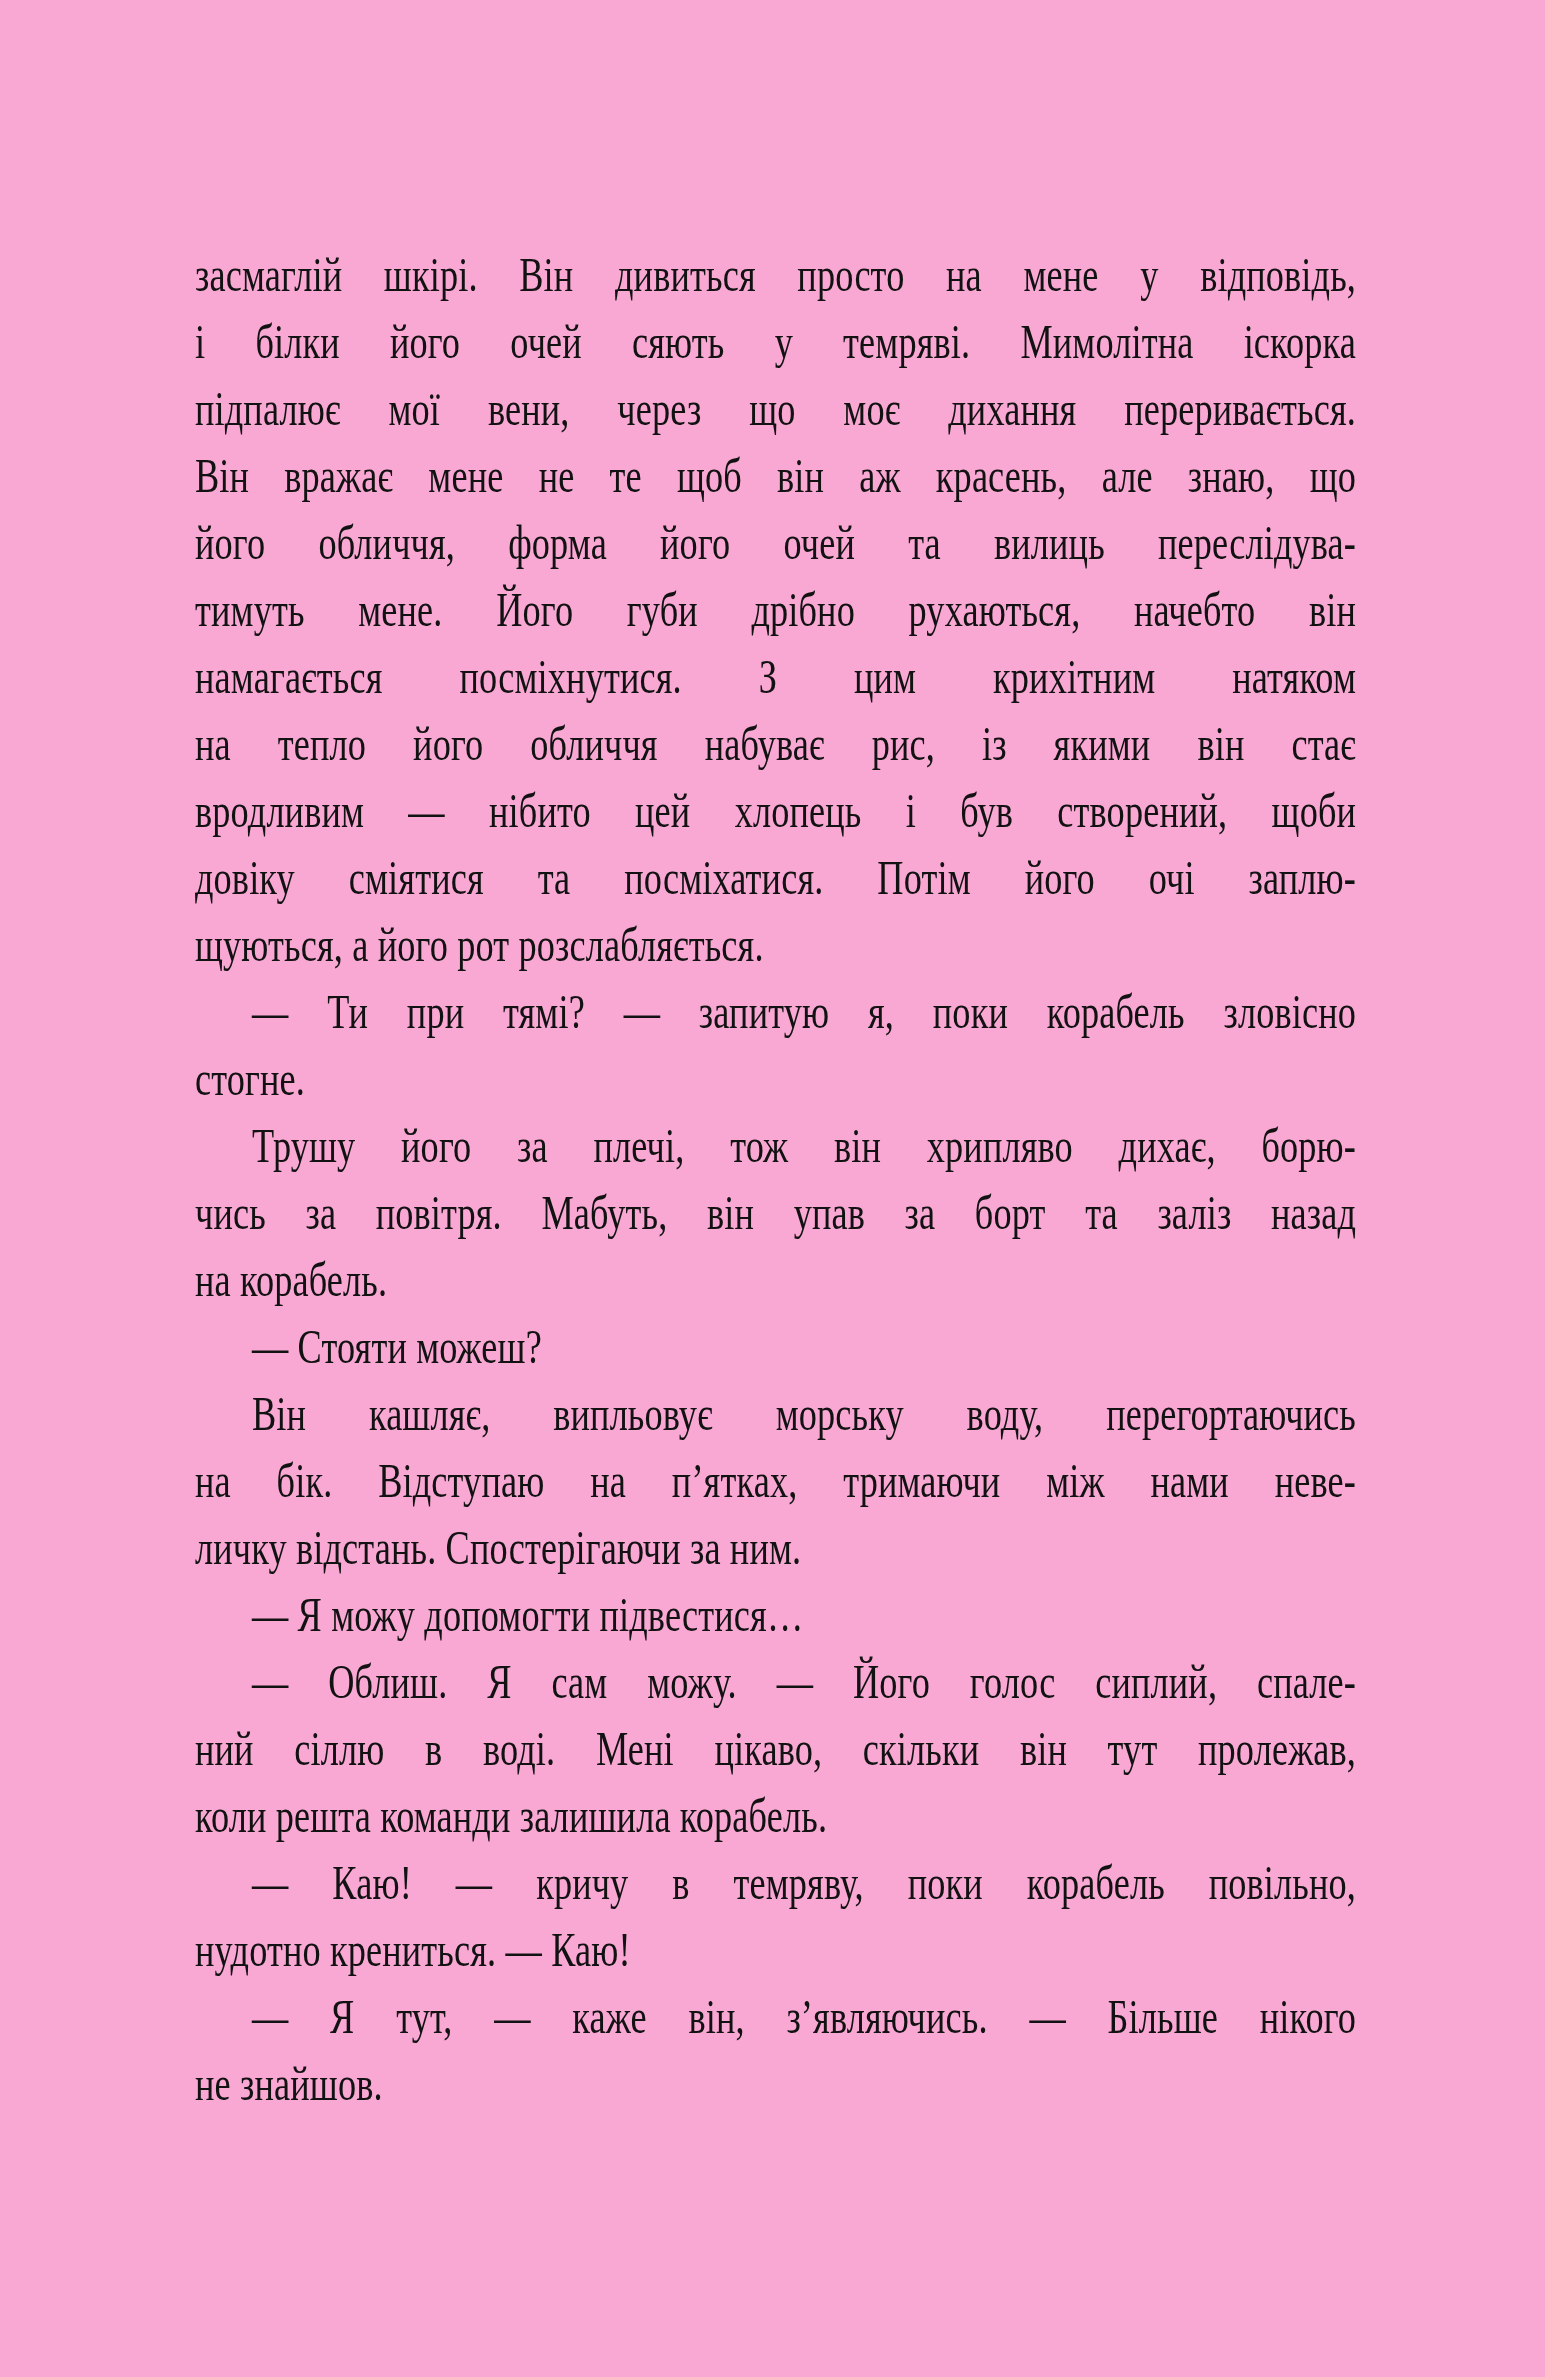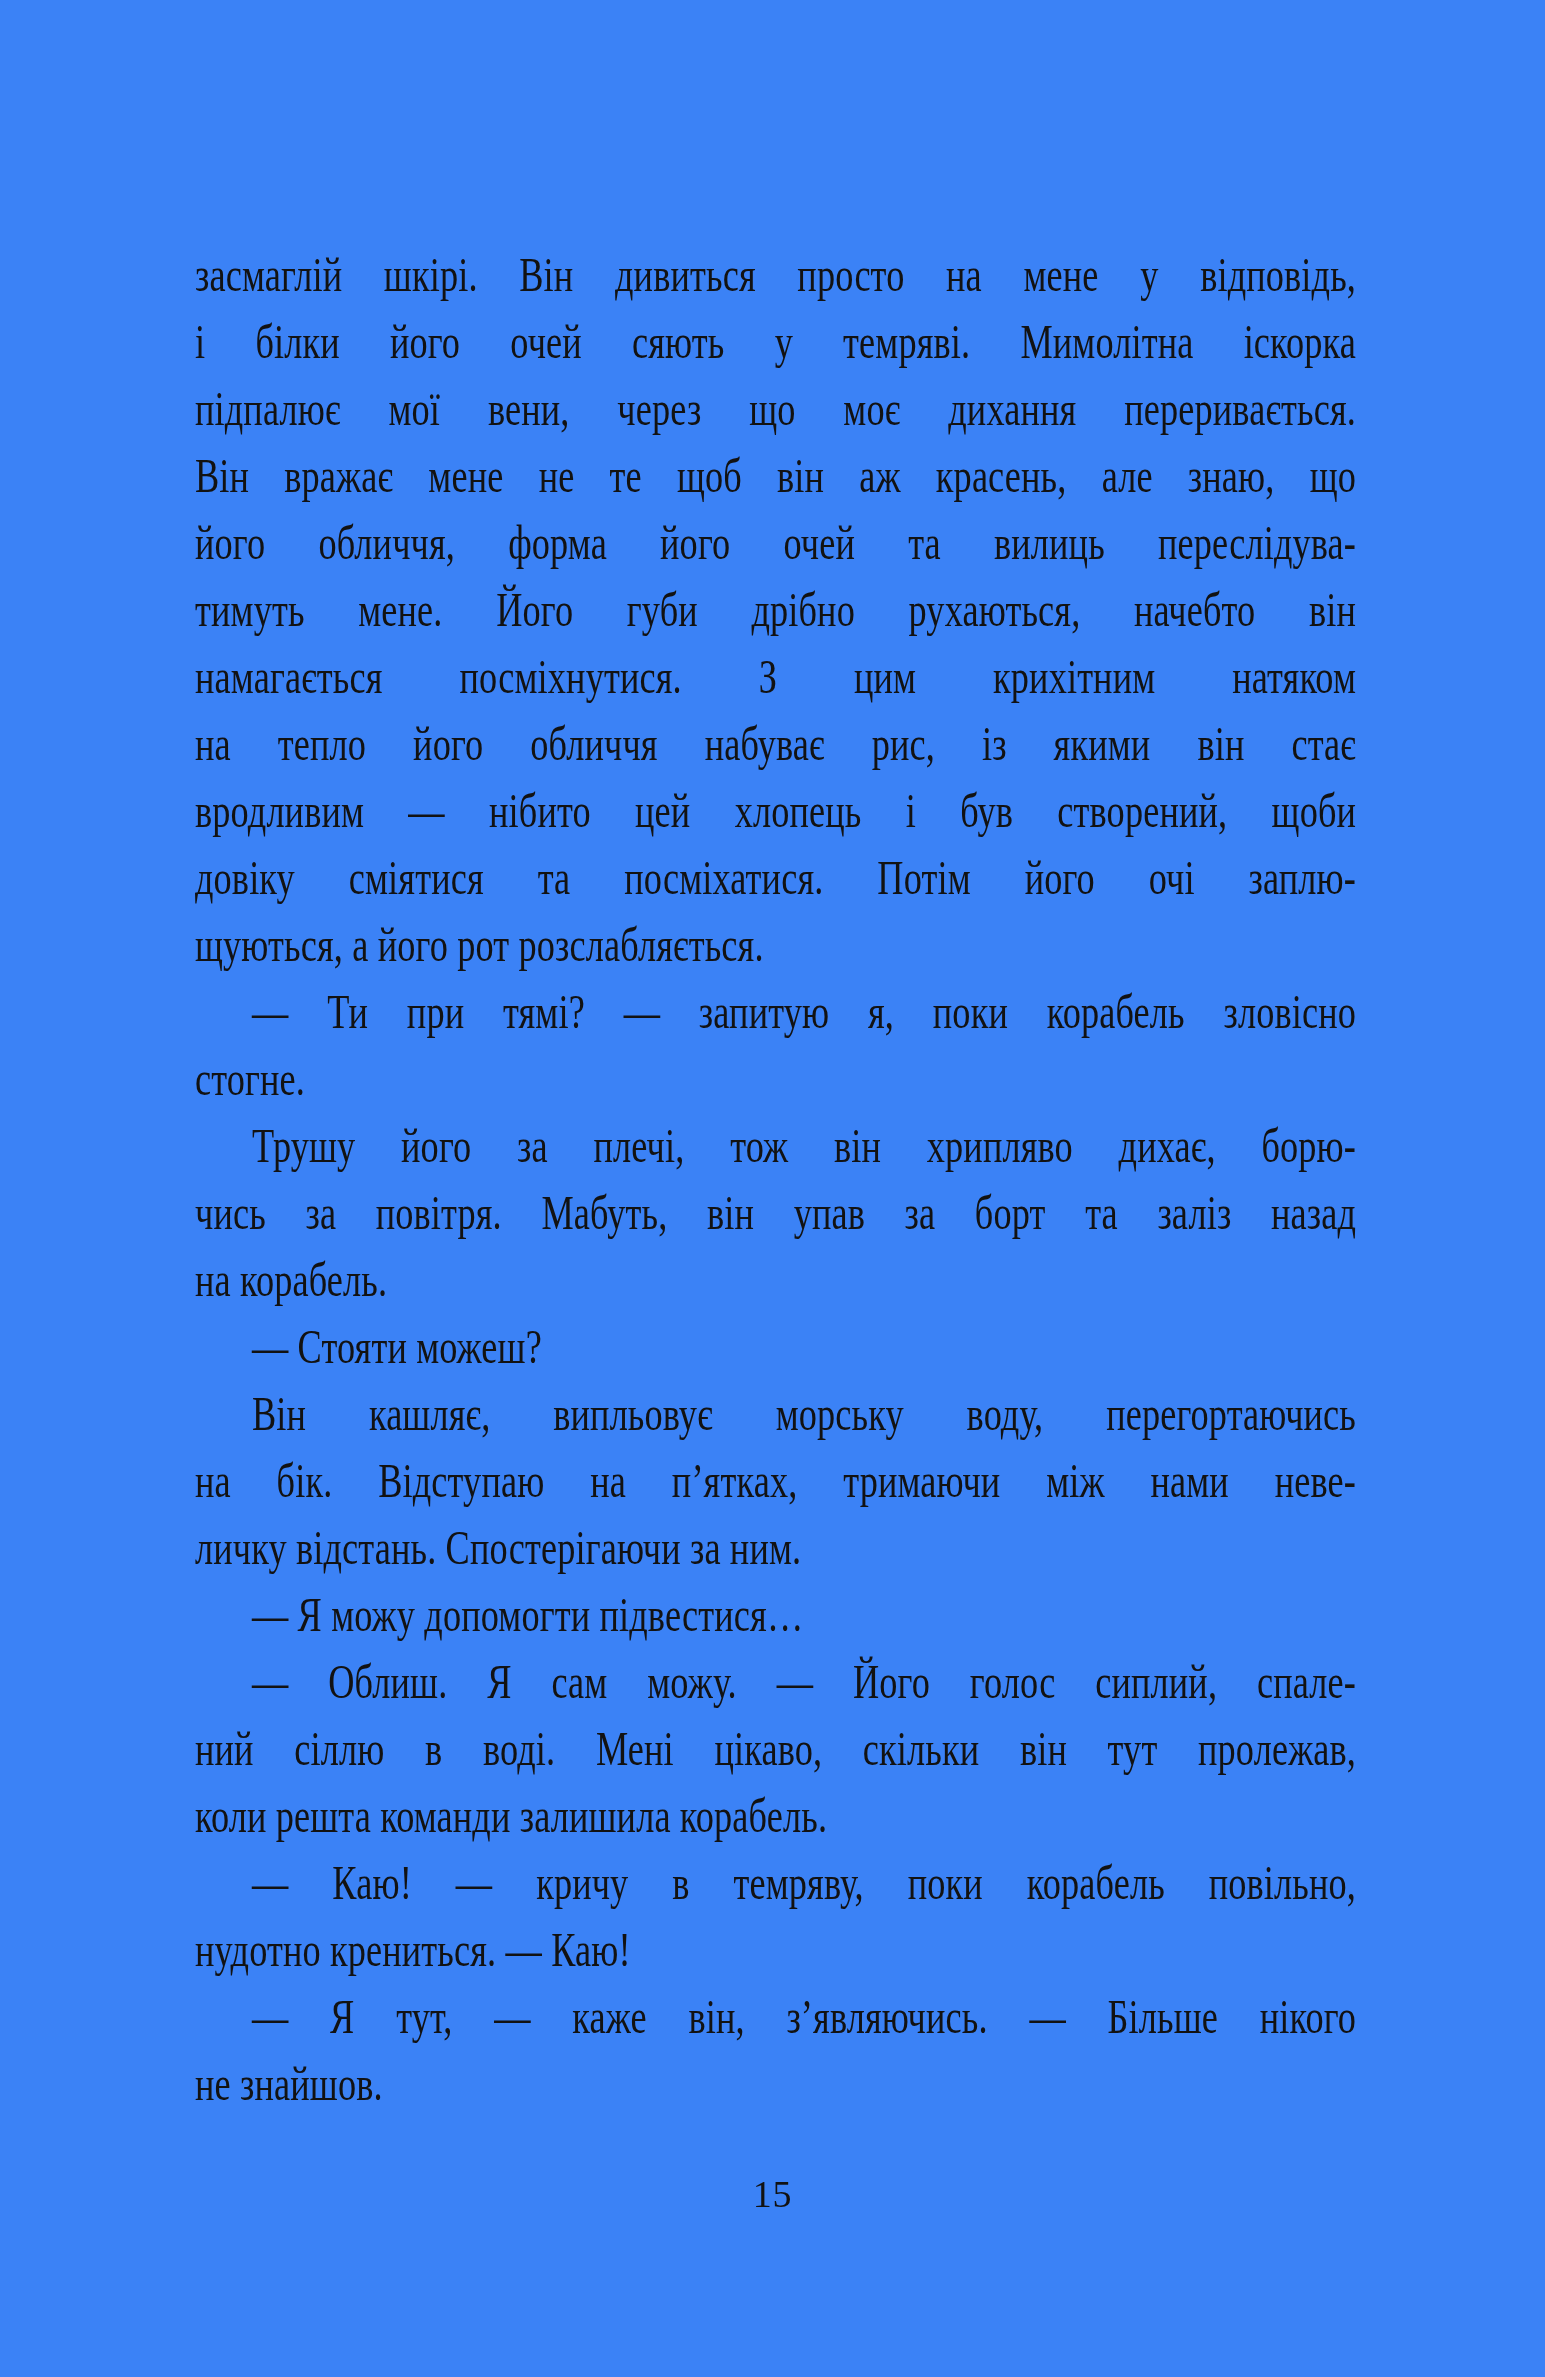--- a/index.html
+++ b/index.html
@@ -11,21 +11,21 @@
     height: 2377px;
     background: #ffffff;
     position: relative;
     font-family: "Liberation Serif", "DejaVu Serif", serif;
     color: #121212;
     overflow: hidden;
   }
   .page {
     position: absolute;
     inset: 0;
-    background: #3b82f6;
+    background: #f9a8d4;
   }
   
   .text-block {
     position: absolute;
     left: 195px;
     top: 241px;
     width: 1569px;
     transform: scaleX(0.74);
     transform-origin: 0 0;
     font-size: 49px;
@@ -107,15 +107,14 @@
       </div>
       <div class="para">
         <div class="line indent">— Каю! — кричу в темряву, поки корабель повільно,</div>
         <div class="line para-end">нудотно крениться. — Каю!</div>
       </div>
       <div class="para">
         <div class="line indent">— Я тут, — каже він, з’являючись. — Більше нікого</div>
         <div class="line para-end">не знайшов.</div>
       </div>
     </div>
-  <div class="page-number">15</div>
 </div>
 
 
 </body></html>

